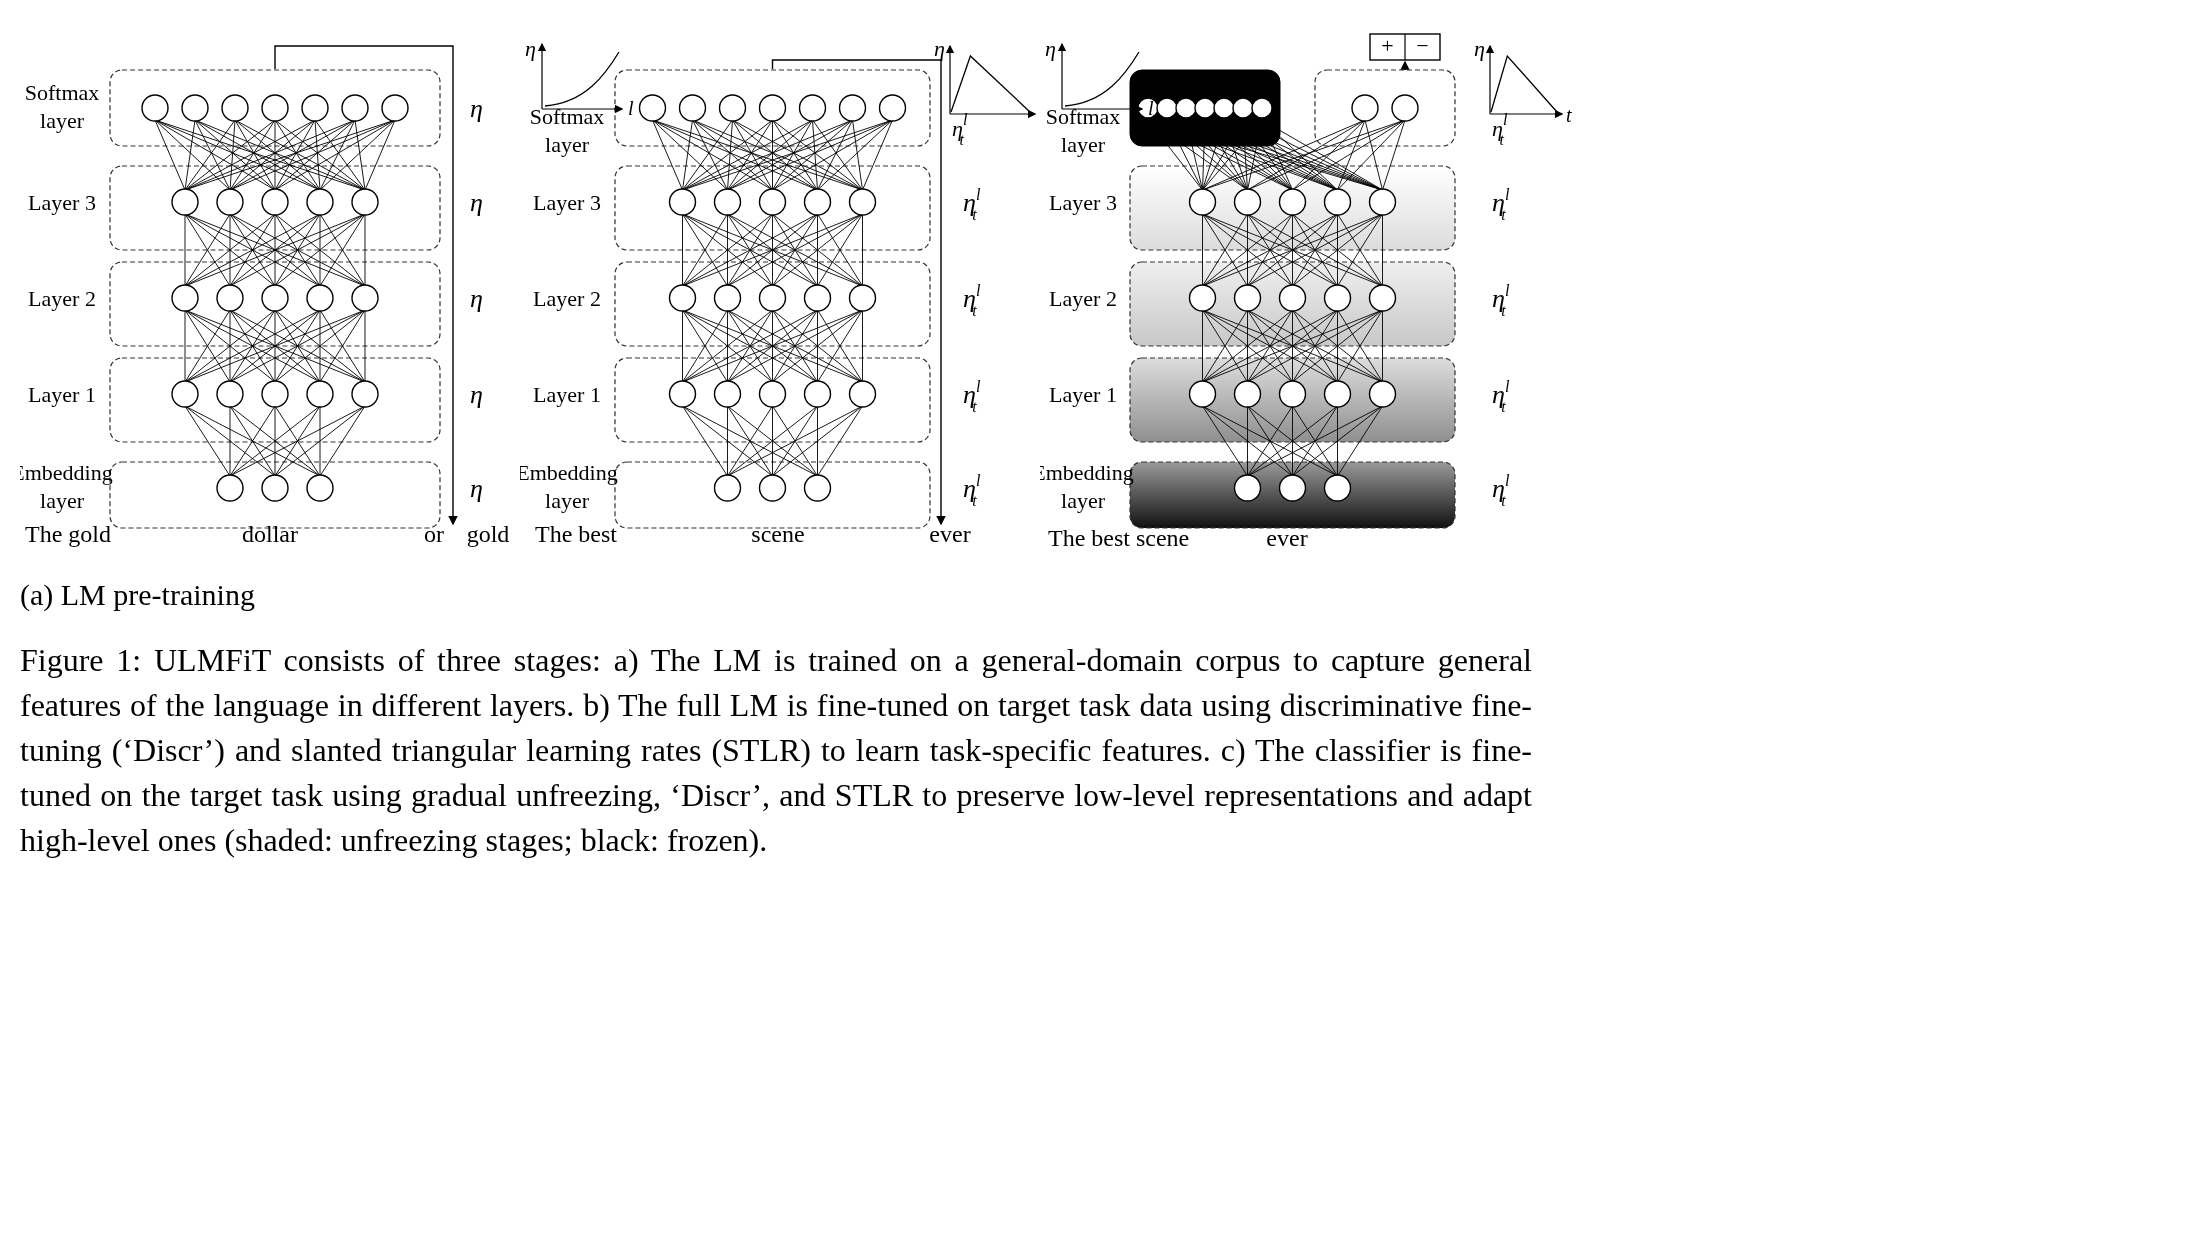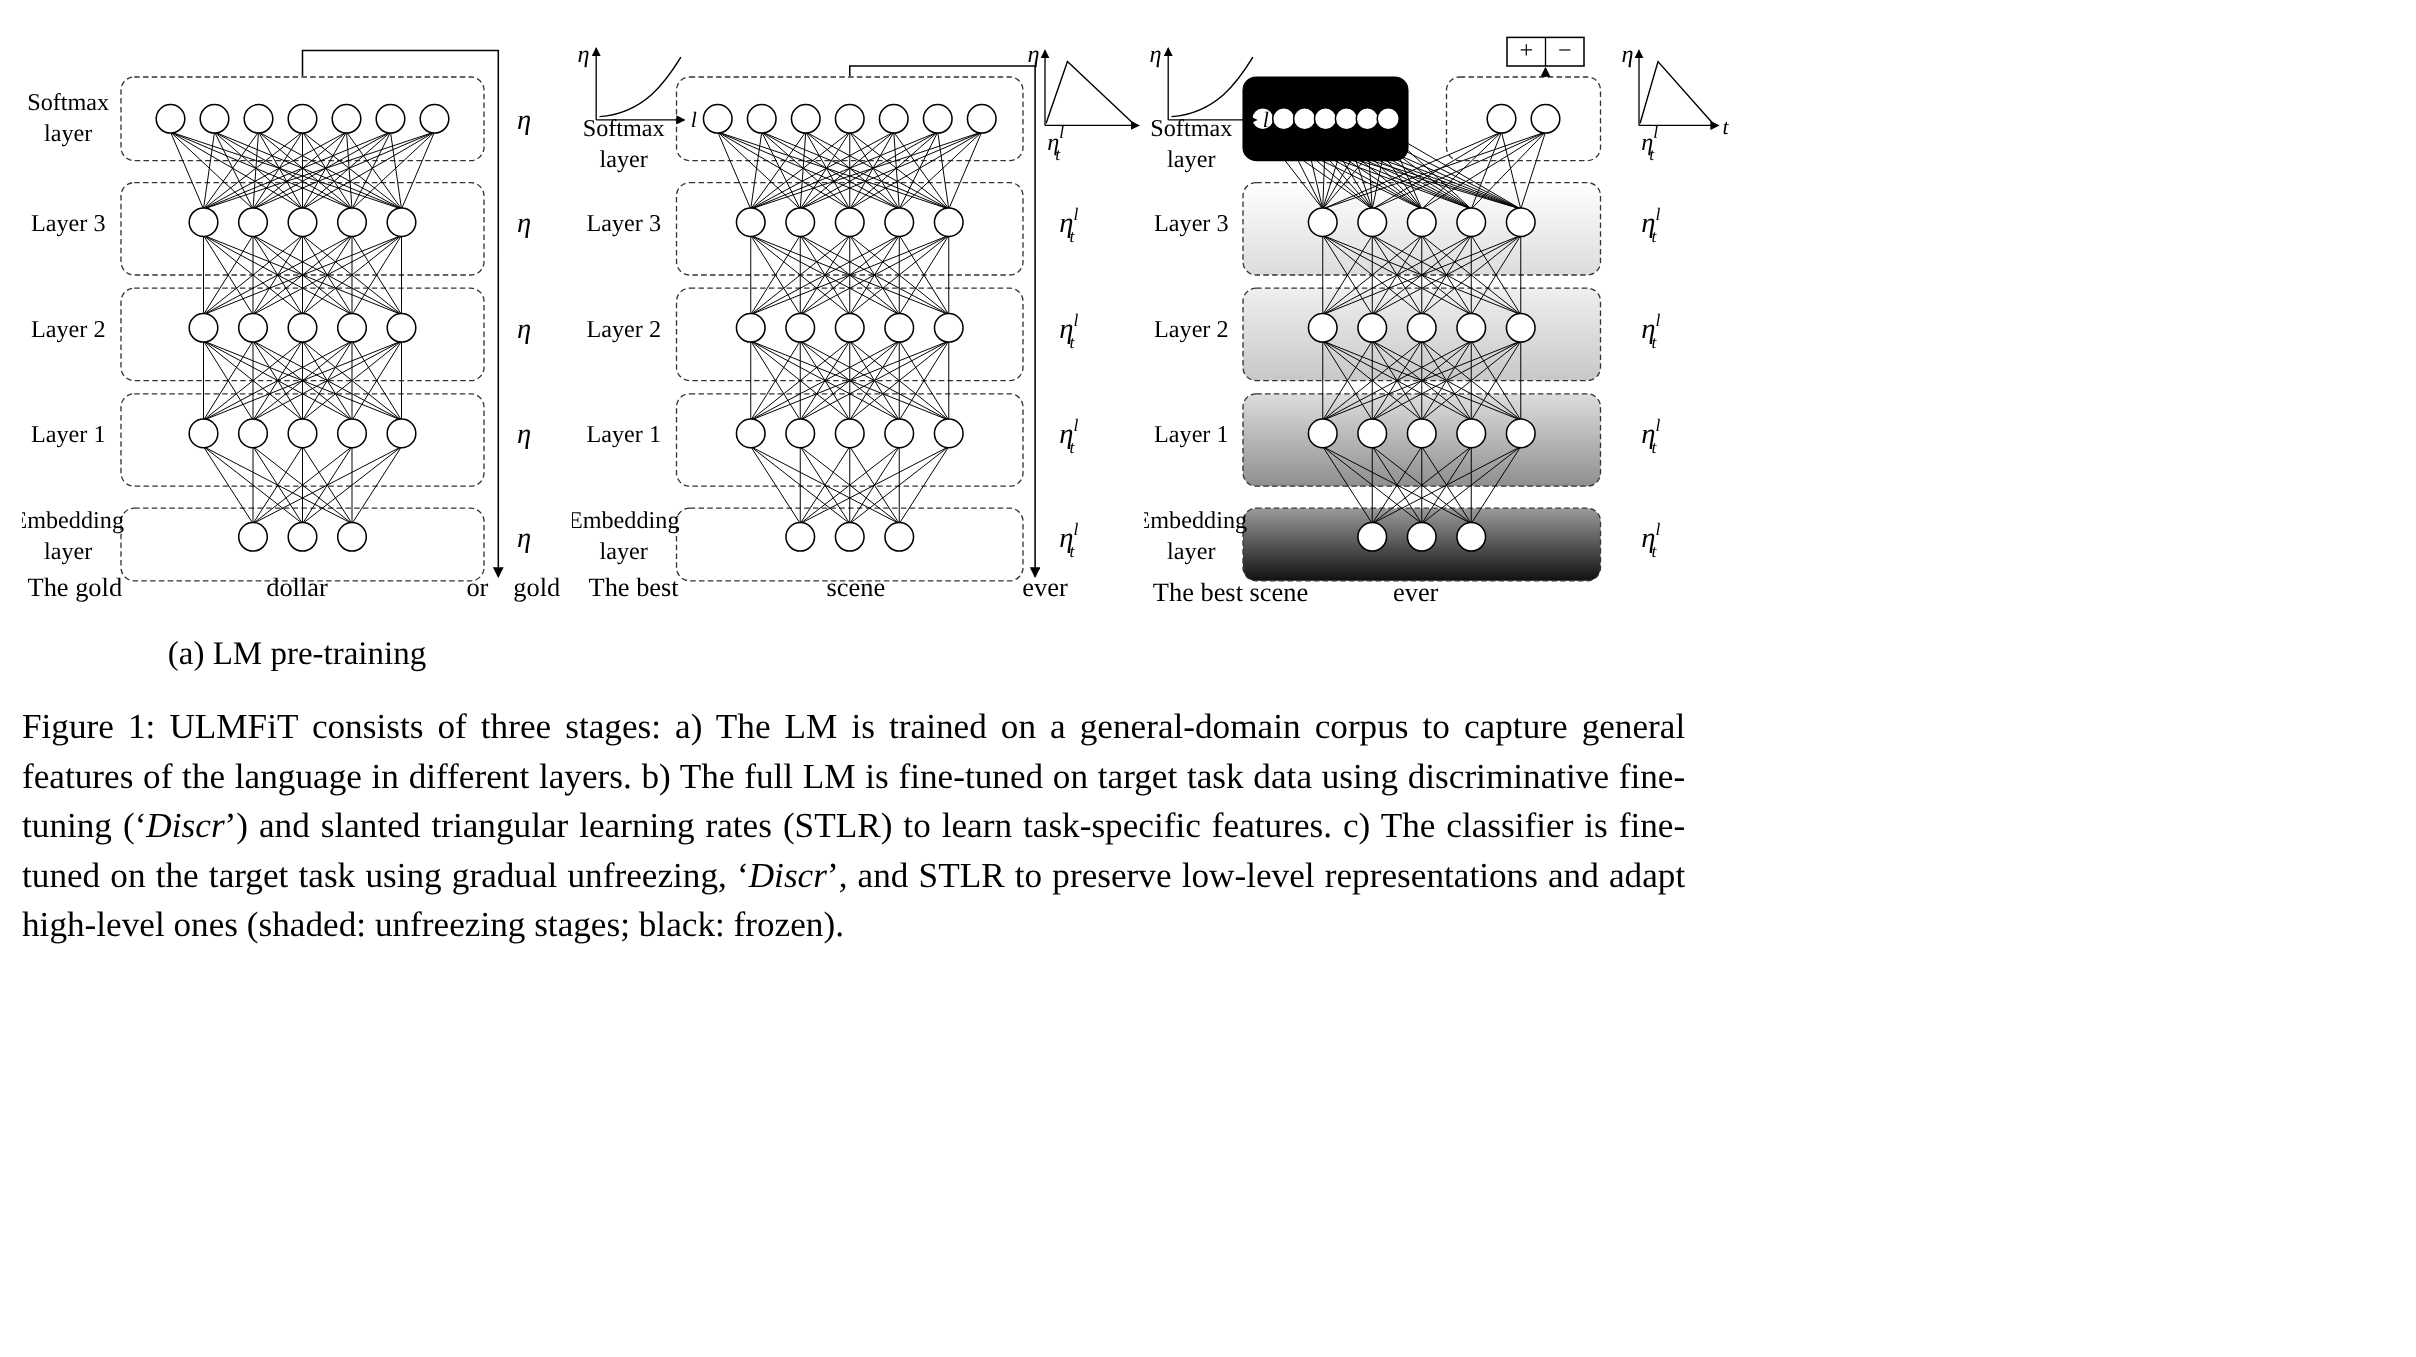--- a/index.html
+++ b/index.html
@@ -2,23 +2,23 @@
 <html><head>
 <meta charset="utf-8">
 <style>
   html,body { margin:0; padding:0; background:#ffffff; }
   body { font-family:"Liberation Serif", serif; color:#000; }
   .page { position:relative; width:2196px; height:1234px; background:#fff; box-sizing:border-box; padding:14px 0 0 20px; overflow:hidden; }
   .panels-row { display:flex; align-items:flex-start; }
   .panels-row svg { display:block; flex:0 0 auto; }
   svg text, svg tspan { font-family:"Liberation Serif", serif; fill:#000; }
   .captions-row { display:flex; margin-top:4px; }
-  .panel-caption { text-align:center; font-size:30px;font-family:Liberation Serif, serif; }
+  .panel-caption { text-align:left; font-size:30px;font-family:Liberation Serif, serif; }
   .figure-caption { width:1512px; margin:26px 0 0 0; font-size:32px; line-height:45px; text-align:justify; }
-  .figure-caption .it { font-style:italic; }
+  .figure-caption .it { }
 </style>
 </head>
 <body>
 
 <div class="page">
 
   <div class="panels-row">
     <svg id="panel-a" viewBox="0 0 500 560" width="500" height="560">
         <defs>
           <marker id="ah-a" viewBox="0 0 10 10" refX="8.5" refY="5" markerWidth="7" markerHeight="7" orient="auto-start-reverse">

